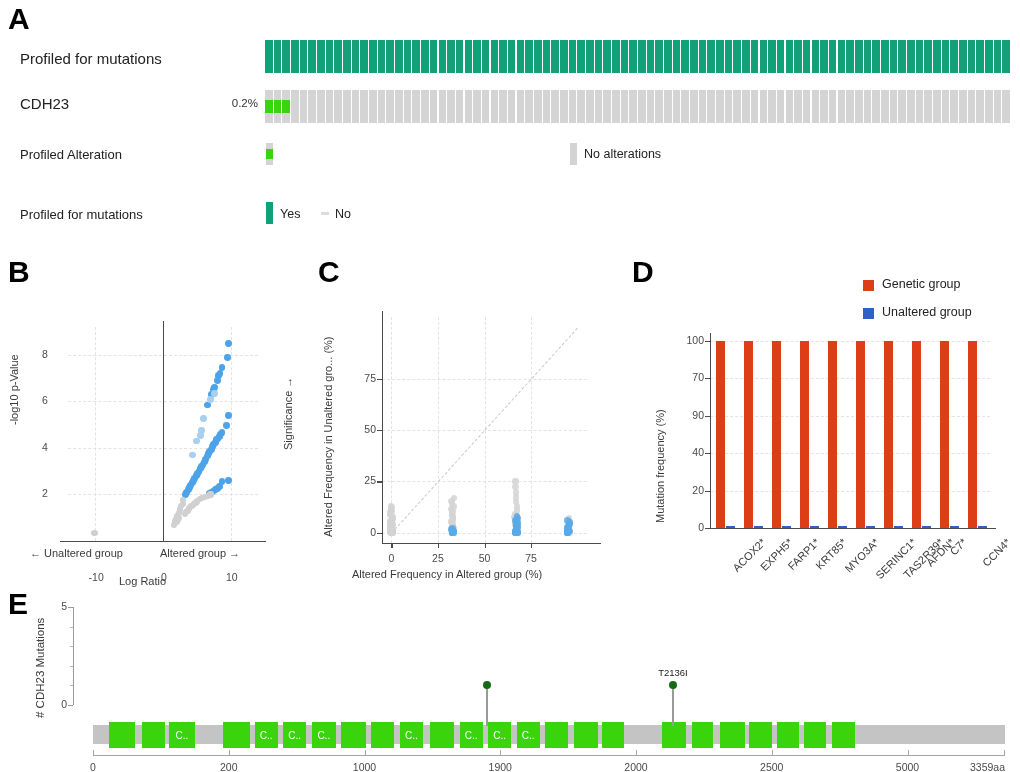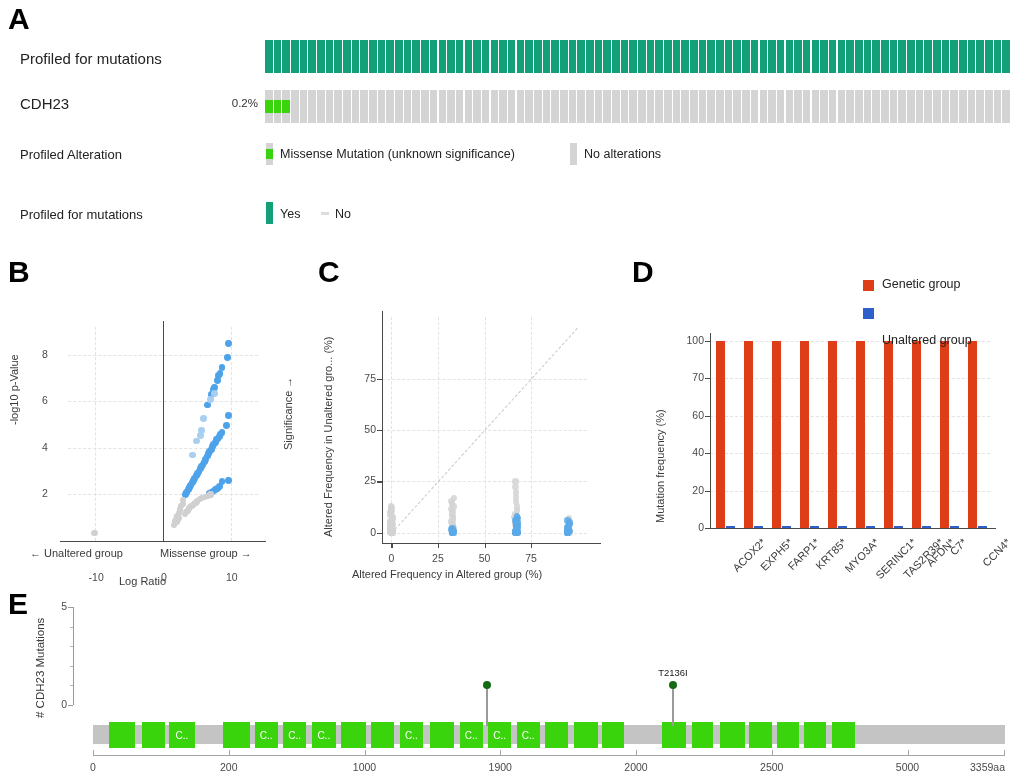--- a/index.html
+++ b/index.html
@@ -241,21 +241,20 @@
       <div class="cell" style="position:absolute;left:711.3976744186047px;top:0;width:7.575581395348837px;height:100%;background:#d4d4d4;"></div>
       <div class="cell" style="position:absolute;left:720.0732558139536px;top:0;width:7.575581395348837px;height:100%;background:#d4d4d4;"></div>
       <div class="cell" style="position:absolute;left:728.7488372093023px;top:0;width:7.575581395348837px;height:100%;background:#d4d4d4;"></div>
       <div class="cell" style="position:absolute;left:737.4244186046512px;top:0;width:7.575581395348837px;height:100%;background:#d4d4d4;"></div>
     </div>
 
   <div class="a-row-label" style="left:20px;top:147px;font-size:13px;">Profiled Alteration</div>
   <div class="a-legend-swatch" id="legSwA0" style="left:266px;top:143px;width:7px;height:22px;background:#d4d4d4;">
     <div style="position:absolute;left:0;top:6px;width:7px;height:10px;background:#3ad40c;"></div>
   </div>
-  <div class="a-legend-text" style="left:280px;top:147px;">Missense Mutation (unknown significance)</div>
   <div class="a-legend-swatch" style="left:570px;top:143px;width:7px;height:22px;background:#d4d4d4;"></div>
   <div class="a-legend-text" style="left:584px;top:147px;">No alterations</div>
 
   <div class="a-row-label" style="left:20px;top:207px;font-size:13px;">Profiled for mutations</div>
   <div class="a-legend-swatch" style="left:266px;top:202px;width:7px;height:22px;background:#11a077;"></div>
   <div class="a-legend-text" style="left:280px;top:207px;">Yes</div>
   <div class="a-legend-swatch" style="left:321px;top:212px;width:8px;height:3px;background:#dcdcdc;"></div>
   <div class="a-legend-text" style="left:335px;top:207px;">No</div>
 </div>
 
@@ -357,21 +356,21 @@
       <div class="pt" style="left:119.04285714285716px;top:177.1717391304348px;width:6.2px;height:6.2px;background:#d0d0d0;"></div>
       <div class="pt" style="left:121.75714285714287px;top:174.84565217391304px;width:6.2px;height:6.2px;background:#d0d0d0;"></div>
       <div class="pt" style="left:124.47142857142859px;top:172.51956521739132px;width:6.2px;height:6.2px;background:#d0d0d0;"></div>
       <div class="pt" style="left:106.82857142857142px;top:189.96521739130435px;width:6.2px;height:6.2px;background:#d0d0d0;"></div>
       <div class="pt" style="left:105.47142857142858px;top:192.2913043478261px;width:6.2px;height:6.2px;background:#d0d0d0;"></div>
       <div class="pt" style="left:108.18571428571427px;top:187.6391304347826px;width:6.2px;height:6.2px;background:#d0d0d0;"></div>
     </div>
   <div class="axis-title" style="left:8px;top:170px;transform:rotate(-90deg);transform-origin:left top;">-log10 p-Value</div>
   <div class="axis-title" style="left:282px;top:195px;transform:rotate(-90deg);transform-origin:left top;">Significance →</div>
   <div class="axis-title" style="left:30px;top:292px;">← Unaltered group</div>
-  <div class="axis-title" style="left:160px;top:292px;">Missense group →</div>
+  <div class="axis-title" style="left:160px;top:292px;">Altered group →</div>
   <div class="axis-title" style="left:119px;top:320px;">Log Ratio</div>
 </div>
 
 <div id="panelC">
   <div class="panel-letter" style="left:8px;top:2px;">C</div>
   <div id="plotC" style="position:absolute;left:72px;top:62px;width:205px;height:226px;">
       <div class="gridline-v" style="left:9.318181818181818px;top:0;height:226px;"></div>
       <div class="gridline-v" style="left:55.90909090909091px;top:0;height:226px;"></div>
       <div class="gridline-v" style="left:102.5px;top:0;height:226px;"></div>
       <div class="gridline-v" style="left:149.0909090909091px;top:0;height:226px;"></div>
@@ -558,21 +557,21 @@
       <div class="tick" style="left:-5px;top:195px;width:5px;height:1.2px;"></div>
       <div class="ticklabel" style="left:-32px;top:188px;width:26px;text-align:right;">0</div>
       <div class="gridline" style="left:0;top:157.5px;width:280px;"></div>
       <div class="tick" style="left:-5px;top:157.5px;width:5px;height:1.2px;"></div>
       <div class="ticklabel" style="left:-32px;top:150.5px;width:26px;text-align:right;">20</div>
       <div class="gridline" style="left:0;top:120px;width:280px;"></div>
       <div class="tick" style="left:-5px;top:120px;width:5px;height:1.2px;"></div>
       <div class="ticklabel" style="left:-32px;top:113px;width:26px;text-align:right;">40</div>
       <div class="gridline" style="left:0;top:82.50000000000001px;width:280px;"></div>
       <div class="tick" style="left:-5px;top:82.50000000000001px;width:5px;height:1.2px;"></div>
-      <div class="ticklabel" style="left:-32px;top:75.50000000000001px;width:26px;text-align:right;">60</div>
+      <div class="ticklabel" style="left:-32px;top:75.50000000000001px;width:26px;text-align:right;">90</div>
       <div class="gridline" style="left:0;top:45px;width:280px;"></div>
       <div class="tick" style="left:-5px;top:45px;width:5px;height:1.2px;"></div>
       <div class="ticklabel" style="left:-32px;top:38px;width:26px;text-align:right;">70</div>
       <div class="gridline" style="left:0;top:7.5px;width:280px;"></div>
       <div class="tick" style="left:-5px;top:7.5px;width:5px;height:1.2px;"></div>
       <div class="ticklabel" style="left:-32px;top:0.5px;width:26px;text-align:right;">100</div>
       <div class="axis-line" style="left:0;top:0;width:1.2px;height:195px;"></div>
       <div class="axis-line" style="left:0;top:195px;width:286px;height:1.2px;"></div>
       <div class="bar" style="left:6.16px;width:9px;height:187.5px;background:#dd3d17;"></div>
       <div class="bar" style="left:16.16px;width:9px;height:1.6px;background:#2e5fcb;"></div>
@@ -603,21 +602,21 @@
       <div class="d-xlab" style="left:232.4px;top:203px;">C7*</div>
       <div class="bar" style="left:258.16px;width:9px;height:187.5px;background:#dd3d17;"></div>
       <div class="bar" style="left:268.16px;width:9px;height:1.6px;background:#2e5fcb;"></div>
       <div class="d-xlab" style="left:260.4px;top:203px;">CCN4*</div>
     </div>
   <div class="axis-title" style="left:24px;top:268px;transform:rotate(-90deg);transform-origin:left top;">Mutation frequency (%)</div>
 
   <div class="legend-box" style="left:233px;top:25px;background:#dd3d17;"></div>
   <div class="legend-lab" style="left:252px;top:22px;">Genetic group</div>
   <div class="legend-box" style="left:233px;top:53px;background:#2e5fcb;"></div>
-  <div class="legend-lab" style="left:252px;top:50px;margin-top:28px;">Unaltered group</div>
+  <div class="legend-lab" style="left:252px;top:50px;">Unaltered group</div>
 </div>
 
 <div id="panelE">
   <div class="panel-letter" style="left:8px;top:4px;">E</div>
   <div id="plotE" style="position:absolute;left:0;top:0;width:1020px;height:187px;">
       <div class="axis-line" style="left:73px;top:22px;width:1.2px;height:98px;background:#9a9a9a;"></div>
       <div class="tick" style="left:68px;top:120px;width:5px;height:1.2px;background:#9a9a9a;"></div>
       <div class="ticklabel" style="left:53px;top:113px;width:14px;text-align:right;">0</div>
       <div class="tick" style="left:68px;top:22px;width:5px;height:1.2px;background:#9a9a9a;"></div>
       <div class="ticklabel" style="left:53px;top:15px;width:14px;text-align:right;">5</div>

